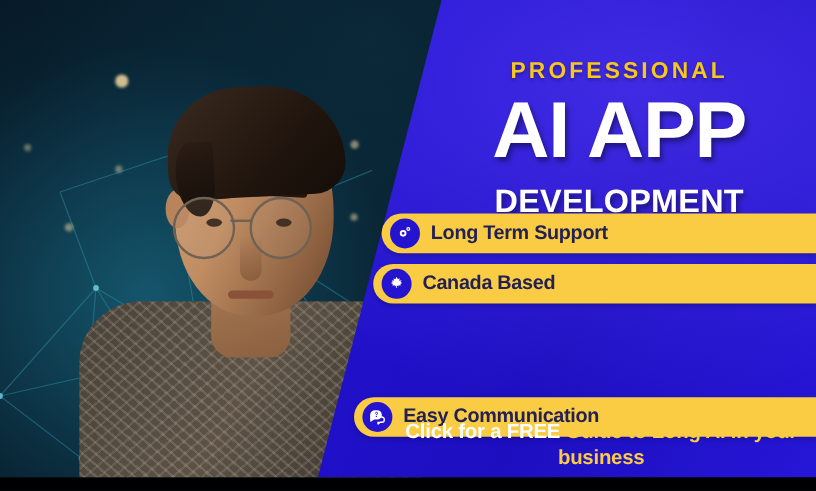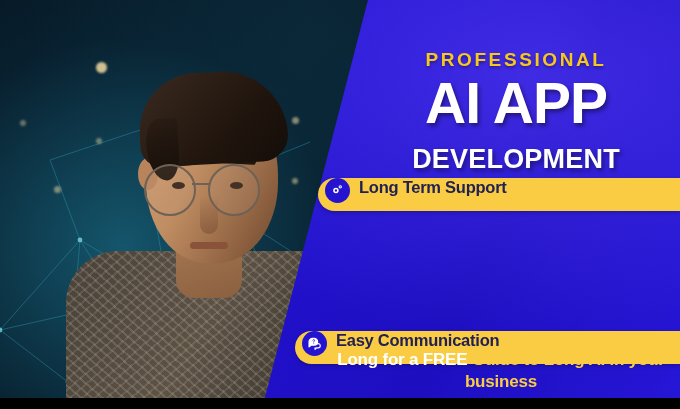--- a/index.html
+++ b/index.html
@@ -71,33 +71,33 @@
     clip-path:polygon(368px 0, 680px 0, 680px 409px, 262px 409px);
   }
 
   
   .headline{position:absolute;left:352px;top:50px;width:328px;text-align:center;}
   .kicker{
     color:#f6c621;font-size:19px;font-weight:bold;letter-spacing:2.6px;line-height:1;
     text-shadow:0 2px 3px rgba(0,0,0,.35);
   }
   .title-main{
-    color:#ffffff;font-size:57px;font-weight:bold;line-height:.98;letter-spacing:-1px;
+    color:#ffffff;font-size:66px;font-weight:bold;line-height:.98;letter-spacing:-1px;
     margin-top:7px;text-shadow:2px 3px 4px rgba(0,0,0,.42);
   }
   .title-sub{
     color:#ffffff;font-size:27px;font-weight:bold;letter-spacing:.2px;line-height:1;
     margin-top:14px;text-shadow:2px 3px 4px rgba(0,0,0,.42);
   }
 
   
   .pill{
     position:absolute;height:33px;right:0;
     background:#f9cc44;border-radius:19px 0 0 19px;
-    display:flex;
+    display:flex;align-items:center;
     box-shadow:0 2px 4px rgba(0,0,0,.22);
   }
   .pill .ico{
     flex:0 0 auto;width:25px;height:25px;margin-left:7px;margin-right:9px;
     background:#2414cf;border-radius:50%;
     display:flex;align-items:center;justify-content:center;
   }
   .pill .ico svg{width:15px;height:15px;display:block;}
   .pill .txt{
     color:#232052;font-size:16.5px;font-weight:bold;letter-spacing:-.25px;white-space:nowrap;
@@ -186,31 +186,39 @@
     <span class="ico">
       <svg viewBox="0 0 24 24" fill="#ffffff">
         <path d="M9.5 7.5a4.4 4.4 0 100 8.8 4.4 4.4 0 000-8.8zm0 6.3a1.9 1.9 0 110-3.8 1.9 1.9 0 010 3.8z"></path>
         <path d="M9.5 5.2l1.1.1.5-1.1 1.6.6-.2 1.2 1 .6.9-.8 1.1 1.2-.8.9.4 1.1 1.2.1v1.7l-1.2.2-.4 1 .8 1-1.1 1.1-.9-.8-1 .5-.1 1.2H10l-.2-1.2-1-.4-1 .8-1.1-1.2.8-.9-.4-1.1-1.2-.1V9.1l1.2-.2.4-1-.8-1 1.1-1.1.9.8 1-.5z" opacity=".0"></path>
         <path d="M16.4 3.4a2.7 2.7 0 100 5.4 2.7 2.7 0 000-5.4zm0 3.8a1.1 1.1 0 110-2.2 1.1 1.1 0 010 2.2z"></path>
       </svg>
     </span>
     <span class="txt">Long Term Support</span>
   </div>
 
+  <div class="pill" id="pill1">
+    <span class="ico">
+      <svg viewBox="0 0 24 24" fill="#ffffff">
+        <path d="M12 2.5l1.6 3.3 2.5-1.1-.7 3.1 3.3-.5-1.6 2.3 2.4 1.3-2.6 1.3.9 2.2-3.4-.6.3 1.8-2.2-1.2v3.1h-1l.1-3.1-2.3 1.2.3-1.8-3.4.6.9-2.2L4.5 11l2.4-1.3-1.6-2.3 3.3.5-.7-3.1 2.5 1.1z"></path>
+      </svg>
+    </span>
+    <span class="txt">Canada Based</span>
+  </div>
 
 
   <div class="pill" id="pill3">
     <span class="ico">
       <svg viewBox="0 0 24 24" fill="none" stroke="#ffffff" stroke-width="1.9" stroke-linecap="round" stroke-linejoin="round">
         <path d="M3.3 9.2a5.3 5.3 0 015.3-5.3h3.1a5.3 5.3 0 010 10.6H7.1L3.3 17.4z" fill="#ffffff" stroke="#ffffff"></path>
         <path d="M9.4 6.9c.1-.8.8-1.3 1.6-1.2.8.1 1.3.8 1.1 1.5-.2.8-1.2.9-1.3 1.8" stroke="#2414cf" stroke-width="1.3" fill="none"></path>
         <circle cx="10.6" cy="11.2" r=".85" fill="#2414cf" stroke="none"></circle>
         <path d="M13.6 12.1h4.2a3.4 3.4 0 013.4 3.4 3.4 3.4 0 01-3.4 3.4h-2.3l-2.6 2.3v-2.4" stroke="#ffffff" fill="none"></path>
       </svg>
     </span>
     <span class="txt">Easy Communication</span>
   </div>
 
   <div class="cta">
-    <span class="w">Long for a FREE </span><span class="y">Guide to Long AI in your business</span>
+    <span class="w">Click for a FREE </span><span class="y">Guide to Long AI in your business</span>
   </div>
 
 </div>
 
 </body></html>

